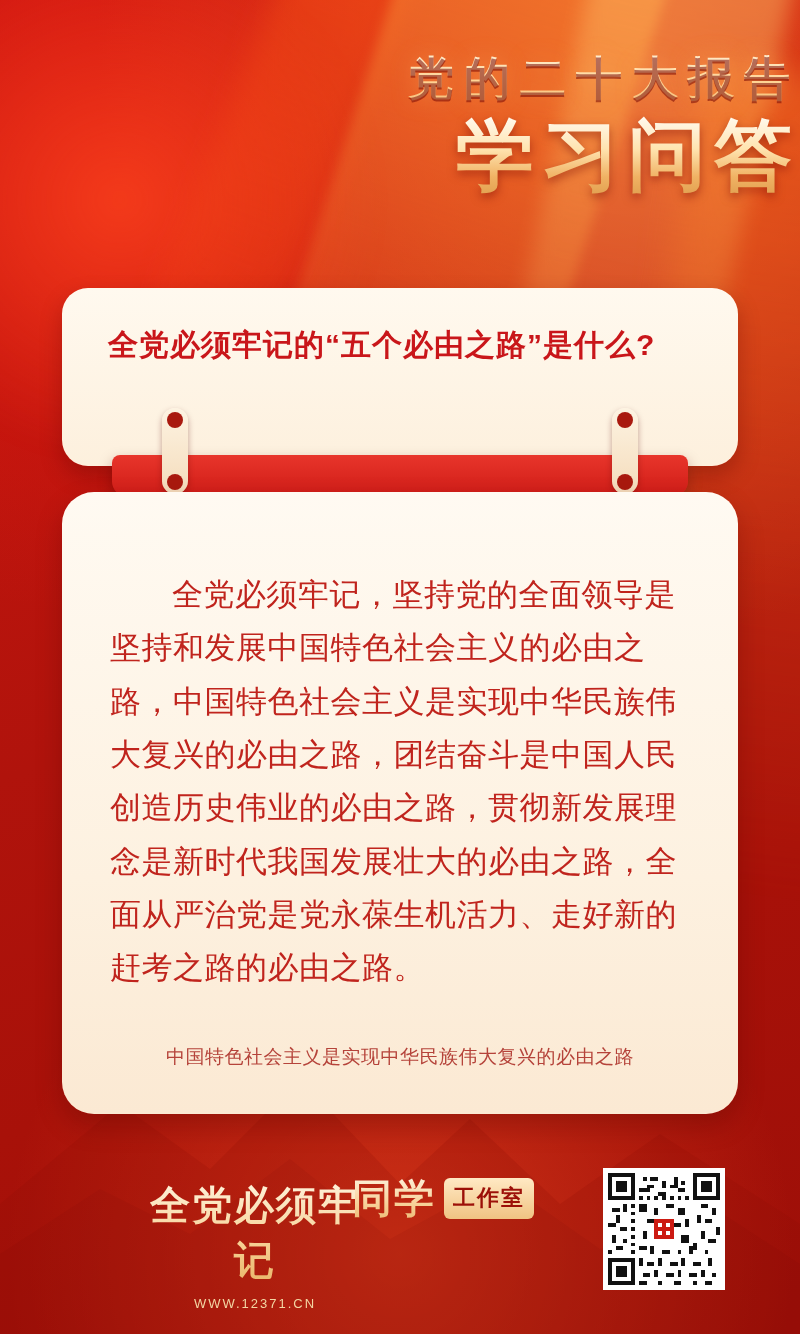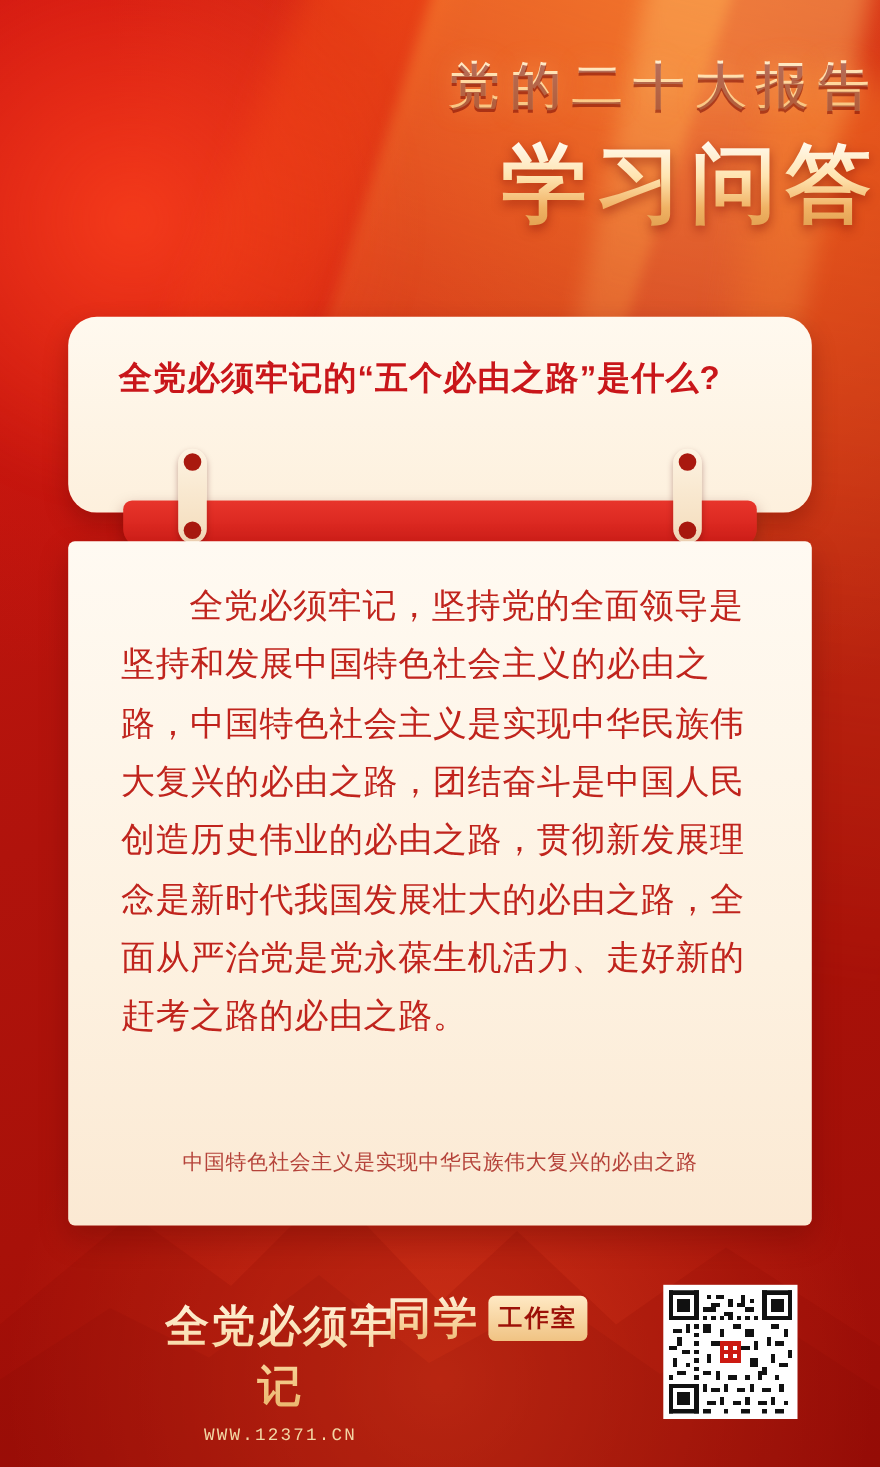--- a/index.html
+++ b/index.html
@@ -98,21 +98,21 @@
     letter-spacing: 10px;
     color: #ffe9bf;
     text-shadow: 0 2px 0 rgba(120,10,5,0.55), 0 0 22px rgba(255,190,110,0.35);
     background: linear-gradient(180deg, #fff6e2 0%, #ffd79a 55%, #f3b870 100%);
     -webkit-background-clip: text;
     background-clip: text;
     -webkit-text-fill-color: transparent;
     padding-left: 10px;
   }
   .title-line2 {
-    margin-top: 18px;
+    margin-top: 6px;
     font-size: 78px;
     font-weight: 800;
     letter-spacing: 8px;
     line-height: 1.0;
     background: linear-gradient(180deg, #fffaf0 0%, #ffe4b0 42%, #f0b264 78%, #e3a252 100%);
     -webkit-background-clip: text;
     background-clip: text;
     -webkit-text-fill-color: transparent;
     filter: drop-shadow(0 4px 5px rgba(120,8,4,0.5));
     padding-left: 12px;
@@ -187,25 +187,25 @@
   .pin.left { top: 408px; left: 162px; }
   .pin.right { top: 408px; left: 612px; }
 
   
   .answer-card {
     position: absolute;
     top: 492px;
     left: 62px;
     width: 676px;
     height: 622px;
-    border-radius: 6px;
+    border-radius: 32px;
     background: linear-gradient(180deg, #fffaf2 0%, #fdf1e0 62%, #fbe9d3 100%);
     box-shadow: 0 12px 26px rgba(90,6,4,0.33);
     box-sizing: border-box;
-    padding: 32px 48px 0 48px;
+    padding: 76px 48px 0 48px;
     overflow: hidden;
   }
   .answer-text {
     font-size: 31px;
     line-height: 1.72;
     color: #c0241d;
     text-indent: 62px;
     letter-spacing: 0.5px;
   }
   .answer-source {
@@ -237,24 +237,24 @@
     font-weight: 700;
     letter-spacing: 2px;
     background: linear-gradient(180deg, #fff4de 0%, #f6cf92 60%, #e8b266 100%);
     -webkit-background-clip: text;
     background-clip: text;
     -webkit-text-fill-color: transparent;
     font-family: "DejaVu Serif", serif;
   }
   .brand-url {
     margin-top: 8px;
-    font-size: 16px;
+    font-size: 13px;
     letter-spacing: 2px;
     color: #f3d6a4;
-    font-family: Liberation Mono, monospace;
+    font-family: Liberation Sans, sans-serif;
   }
   .studio {
     position: absolute;
     left: 352px;
     top: 3px;
     display: flex;
     align-items: center;
     gap: 8px;
   }
   .studio-main {

